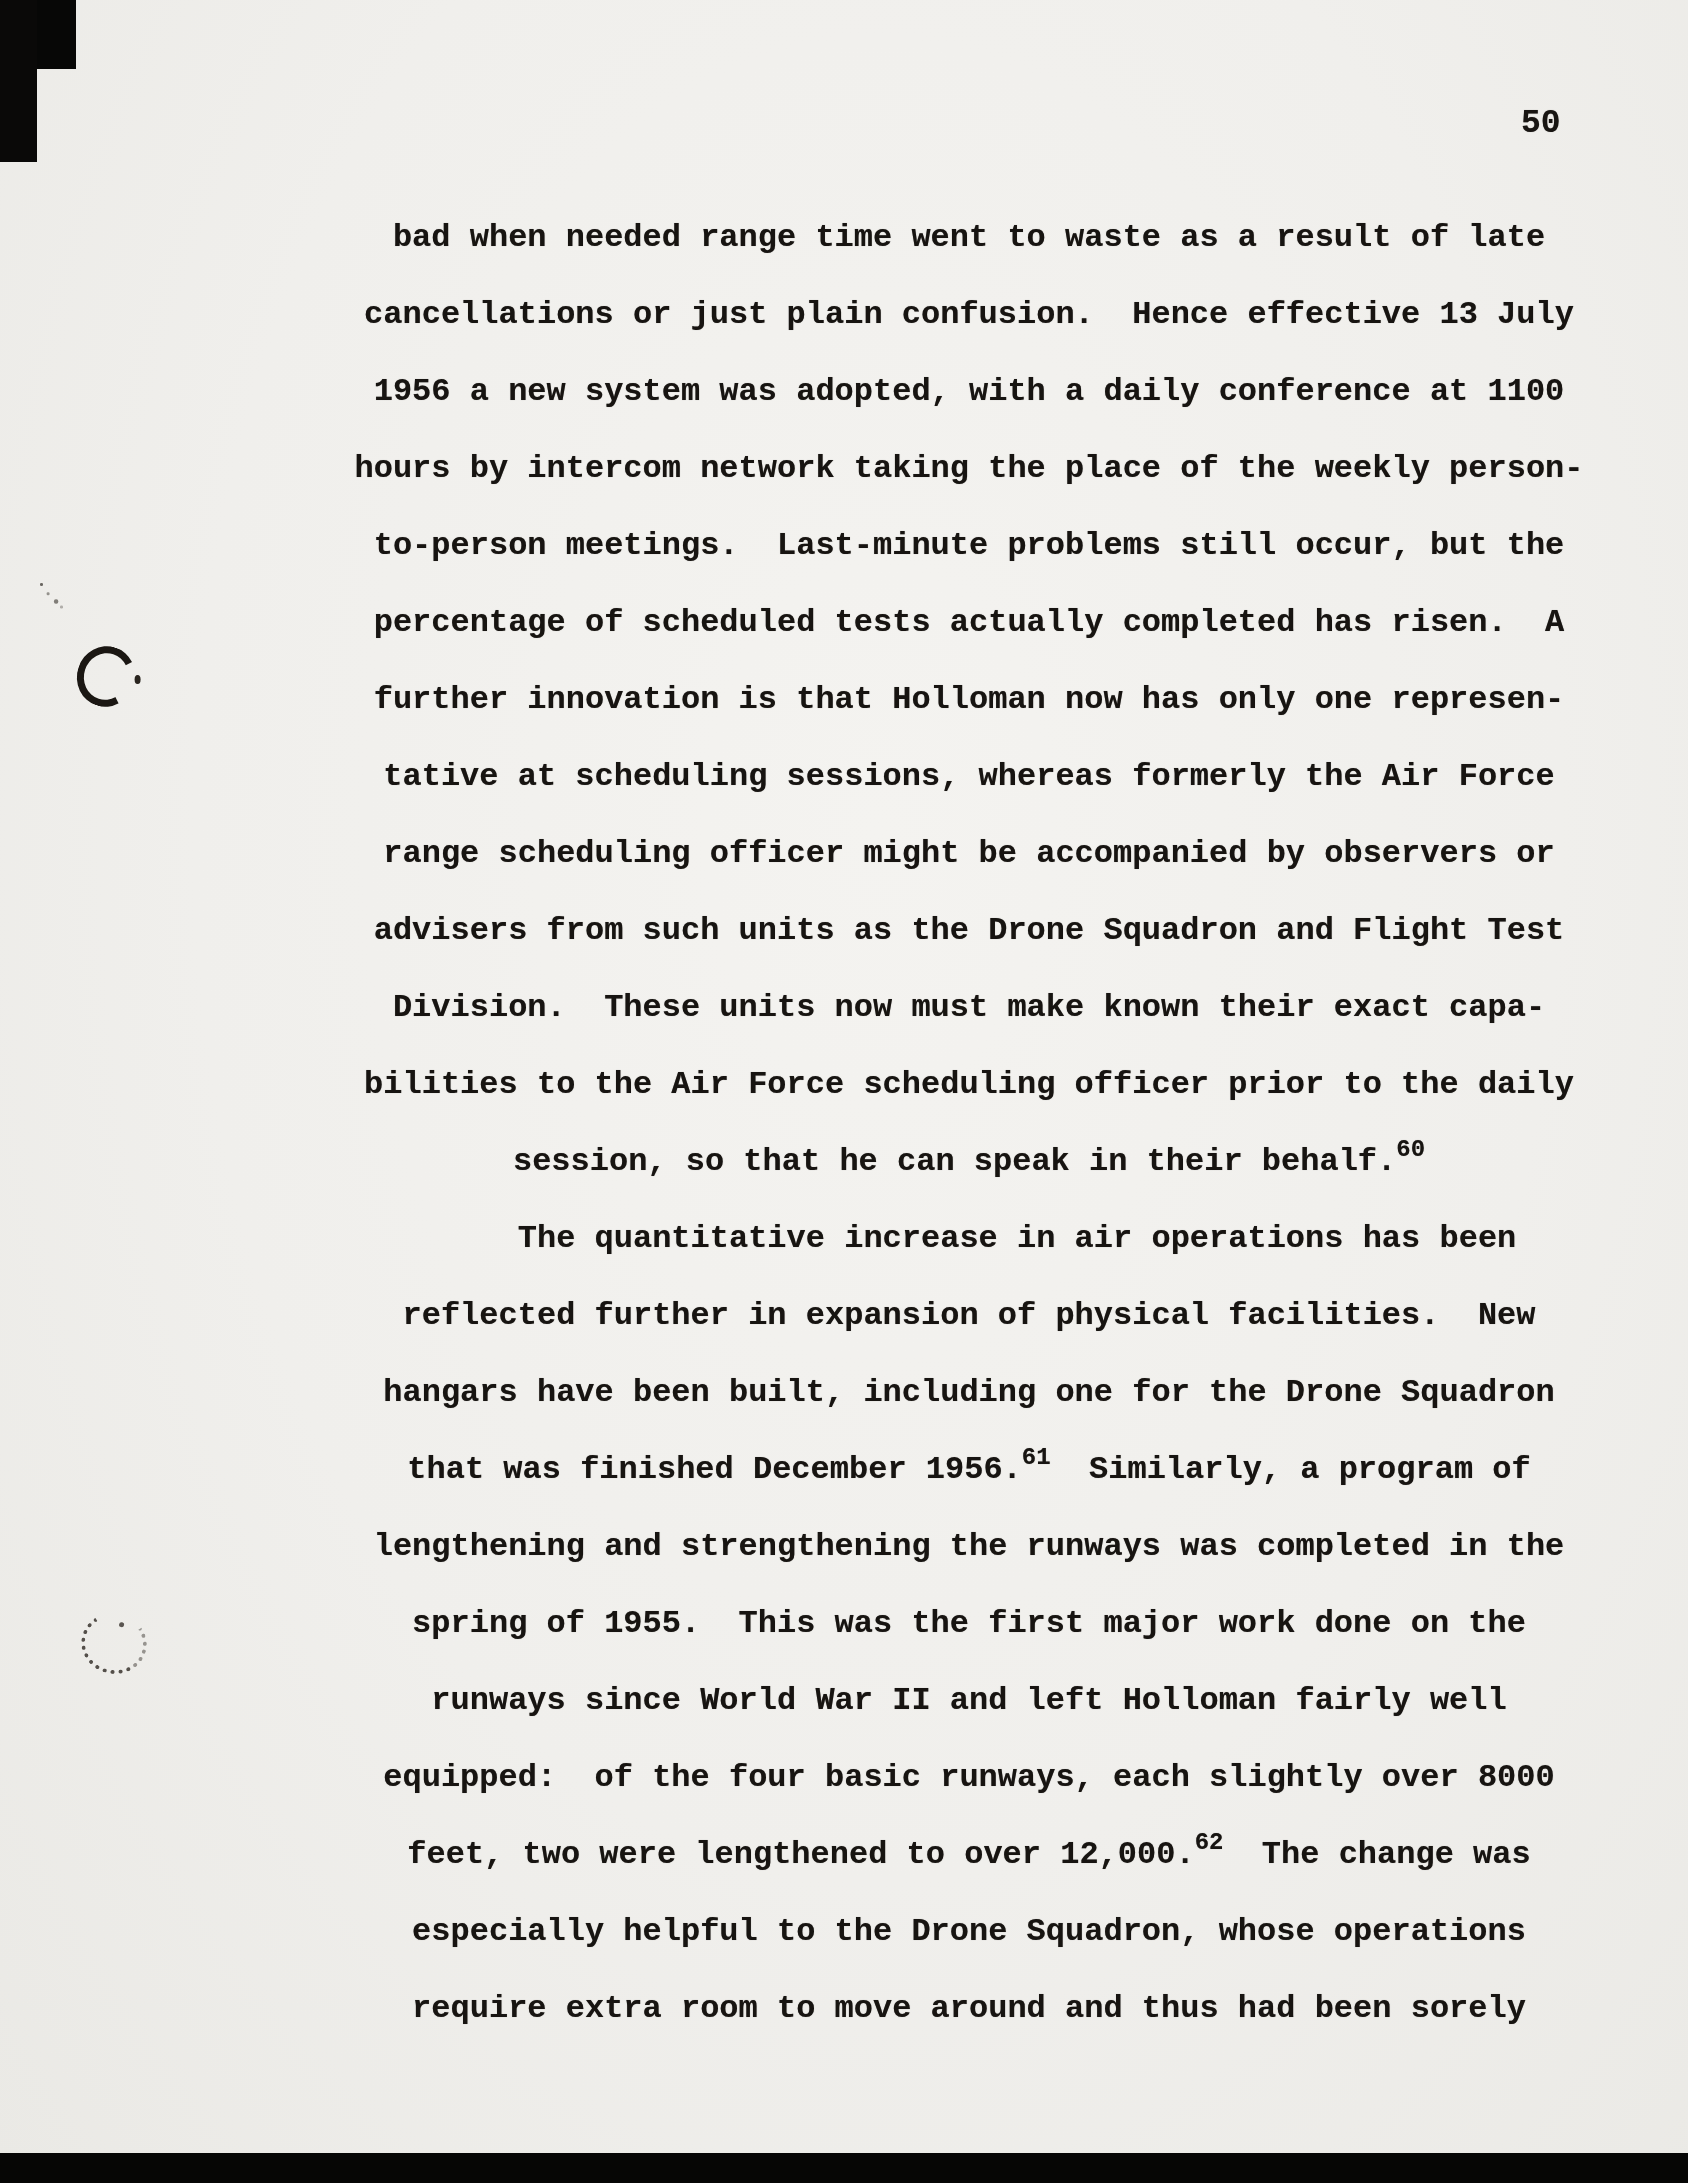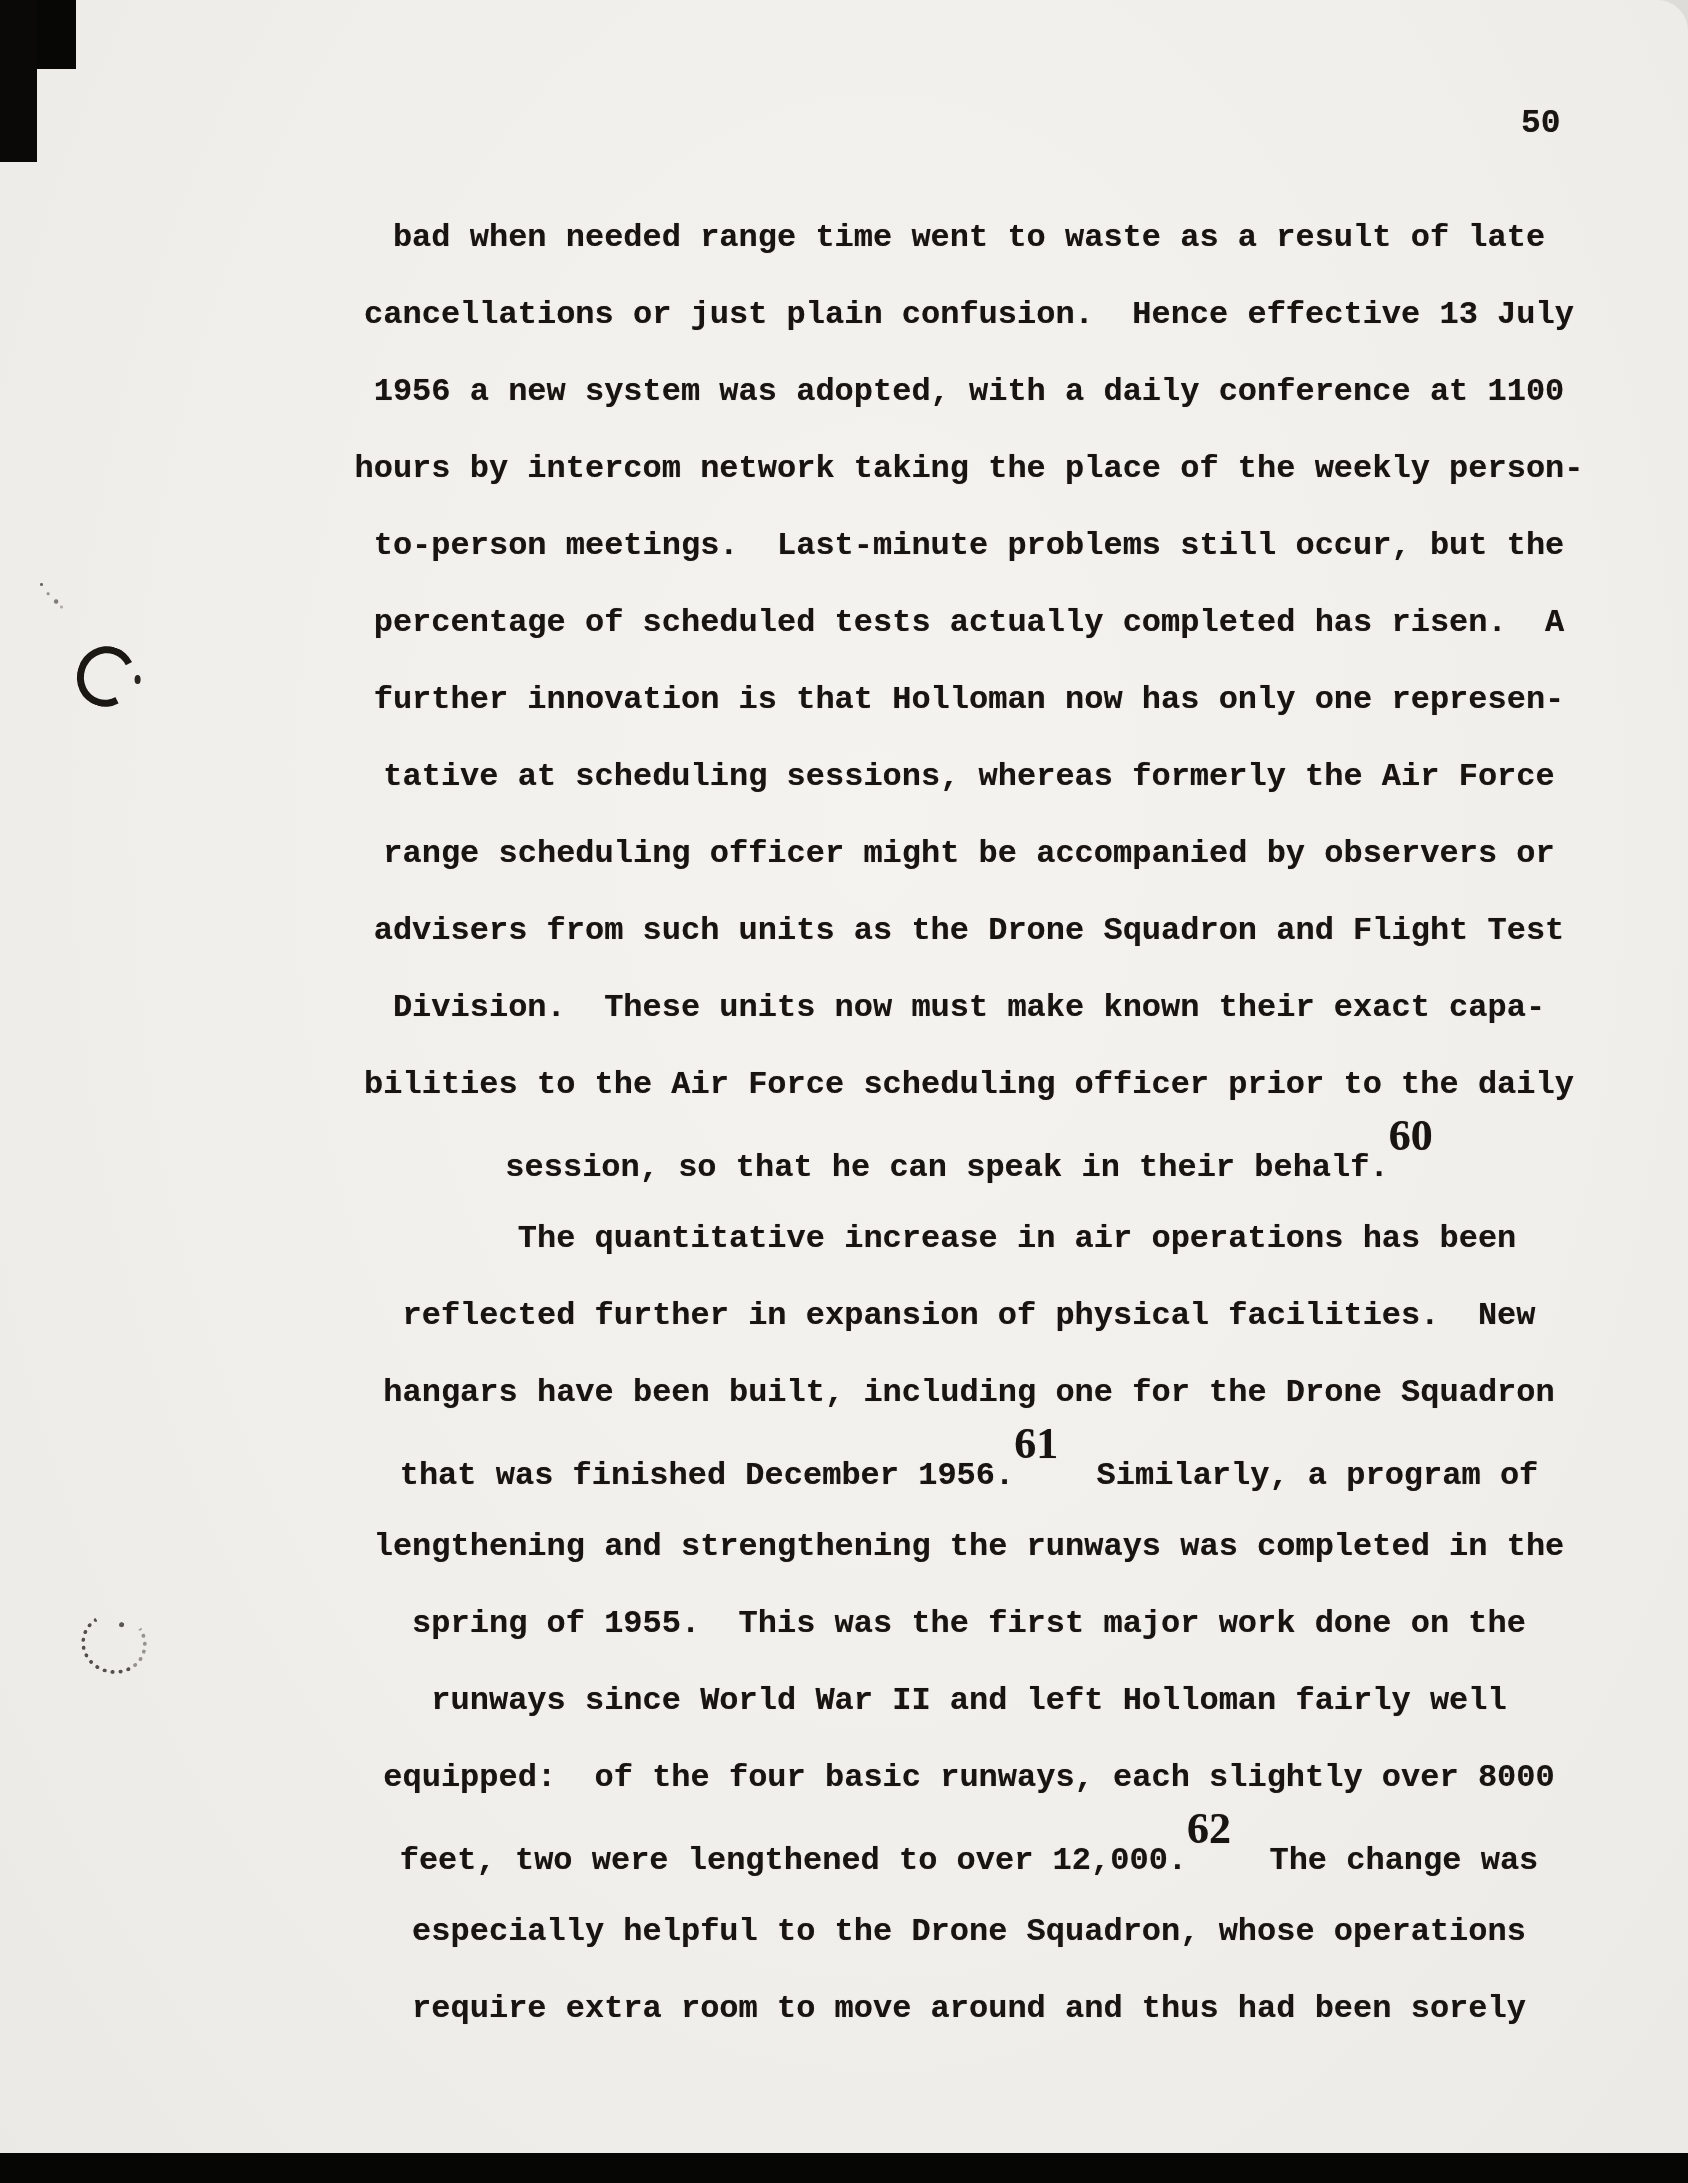--- a/index.html
+++ b/index.html
@@ -6,21 +6,20 @@
   html, body { width:1688px; height:2183px; }
   body {
     font-family: "Liberation Mono", "DejaVu Sans Mono", monospace;
     background:#dddcd8;
     position:relative;
     overflow:hidden;
   }
   .sheet {
     position:absolute; inset:0;
     background: radial-gradient(ellipse at 52% 38%, #f4f3f0 0%, #f0efec 55%, #eae9e5 100%);
-    border-radius: 31px;
   }
   
   .scan-block-topleft {
     position:absolute; left:0; top:0; width:76px; height:69px;
     background:#070706;
   }
   .scan-strip-topleft {
     position:absolute; left:0; top:0; width:37px; height:162px;
     background:#0a0908;
   }
@@ -68,21 +67,21 @@
   }
   .text-block {
     position:absolute; left:320px; top:199px; width:1298px;
     font-size:32px; line-height:77px; font-weight:600;
     color:#171411;
     white-space:pre;
     text-shadow:0 0 0.7px rgba(25,21,17,0.5);
   }
   .line { height:77px;text-align:center; }
   .fn-sup {
-    position:relative; top:-0.6em; font-size:44px;font-family:Liberation Serif, serif;
+    position:relative; top:-0.6em; font-size:24px;
   }
 </style>
 </head>
 <body>
 
 <div class="sheet">
 
   <div class="scan-block-topleft"></div>
   <div class="scan-strip-topleft"></div>
   <div class="scan-bar-bottom"></div>

